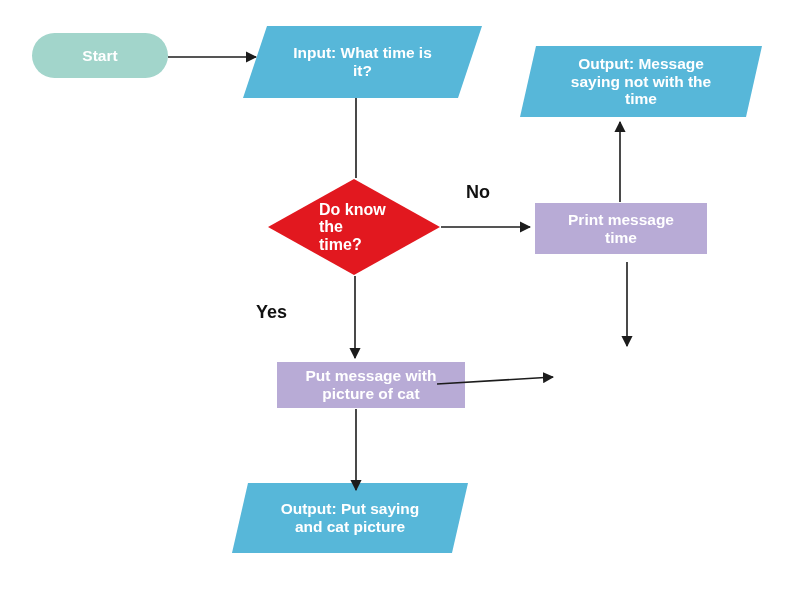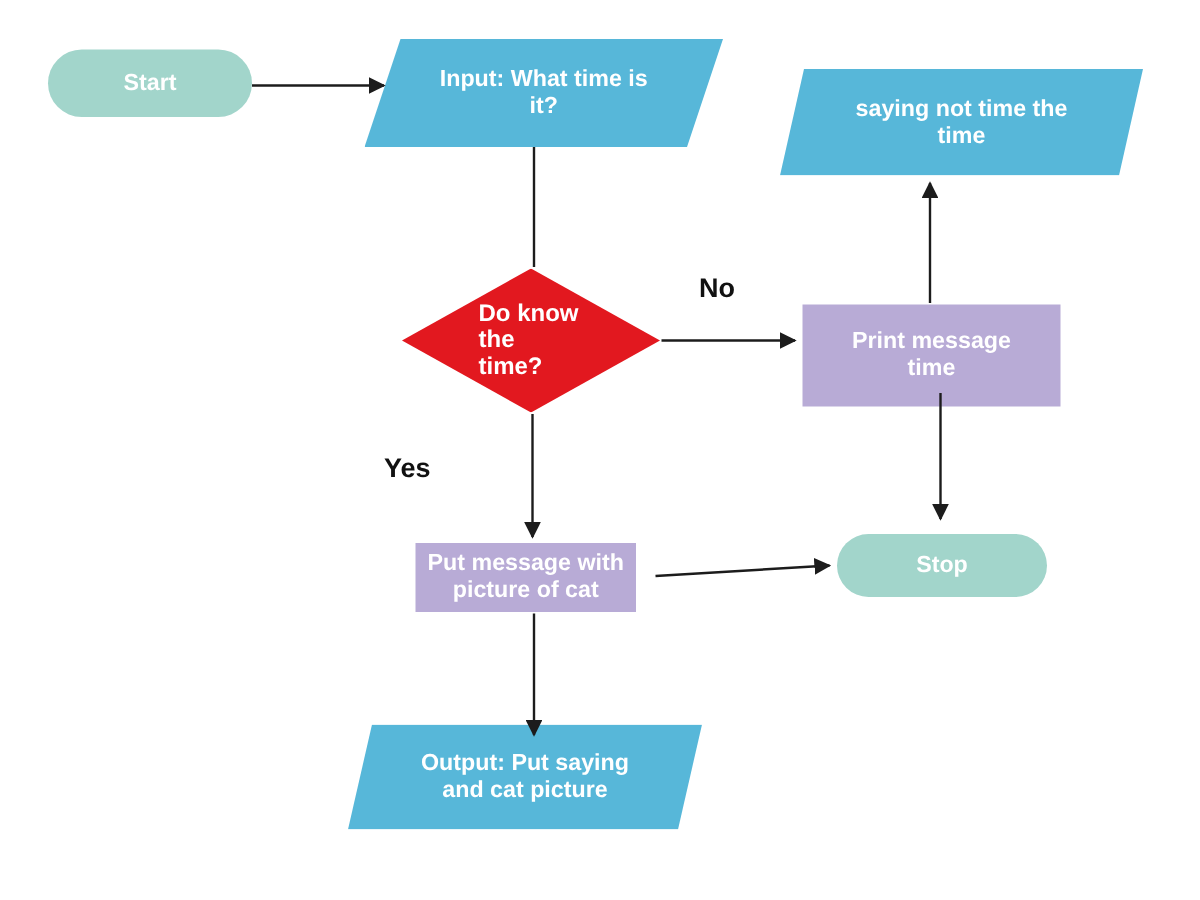--- a/index.html
+++ b/index.html
@@ -57,43 +57,41 @@
   <div class="node terminator" style="left:32px;top:33px;width:136px;height:45px;">
     <div>Start</div>
   </div>
 
   <div class="node io io-skew24" style="left:243px;top:26px;width:239px;height:72px;">
     <div>Input: What time is</div>
     <div>it?</div>
   </div>
 
   <div class="node io io-skew16" style="left:520px;top:46px;width:242px;height:71px;">
-    <div>saying not time the</div>
+    <div>Output: Message</div>
+    <div>saying not with the</div>
     <div>time</div>
   </div>
 
   <div class="node decision" style="left:268px;top:179px;width:172px;height:96px;">
     <div>Do know</div>
     <div>the</div>
     <div>time?</div>
   </div>
 
-  <div class="node process" style="left:535px;top:203px;width:172px;height:68px;">
+  <div class="node process" style="left:535px;top:203px;width:172px;height:51px;">
     <div>Print message</div>
     <div>time</div>
   </div>
 
-  <div class="node process" style="left:277px;top:362px;width:147px;height:46px;">
+  <div class="node process" style="left:277px;top:362px;width:188px;height:46px;">
     <div>Put message with</div>
     <div>picture of cat</div>
   </div>
 
-  <div class="node terminator" style="left:558px;top:356px;width:140px;height:42px;">
-    <div>Stop</div>
-  </div>
 
   <div class="node io io-skew16" style="left:232px;top:483px;width:236px;height:70px;">
     <div>Output: Put saying</div>
     <div>and cat picture</div>
   </div>
 
   <div class="edge-label" style="left:466px;top:182px;text-align:right;">No</div>
   <div class="edge-label" style="left:256px;top:302px;">Yes</div>
 
 </div>

